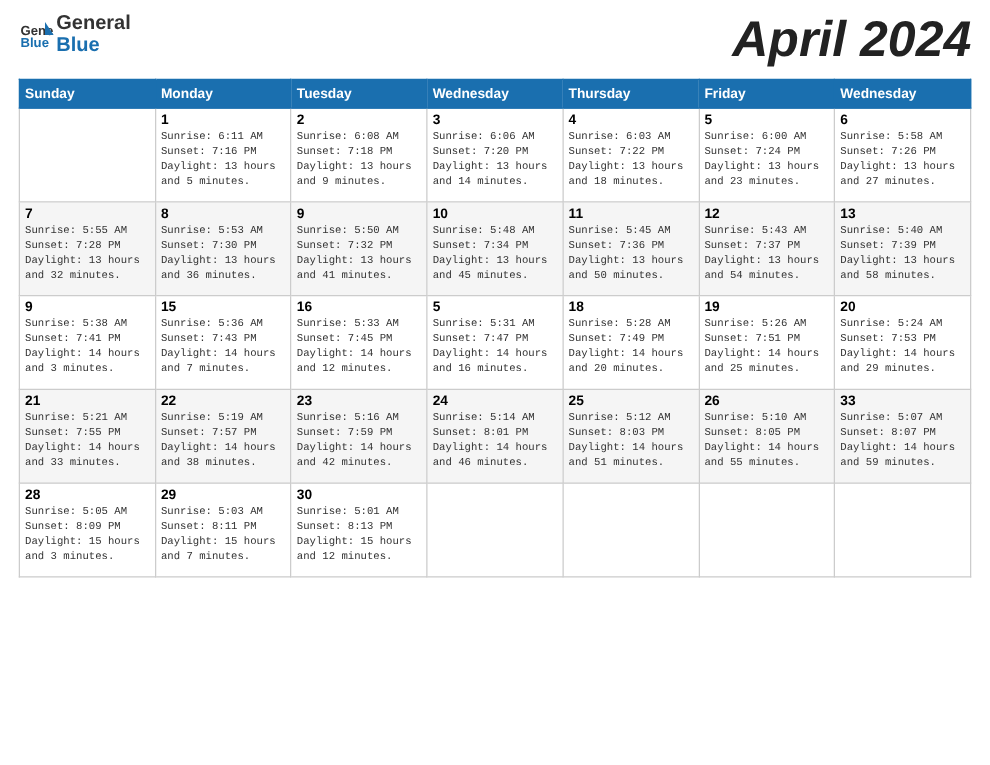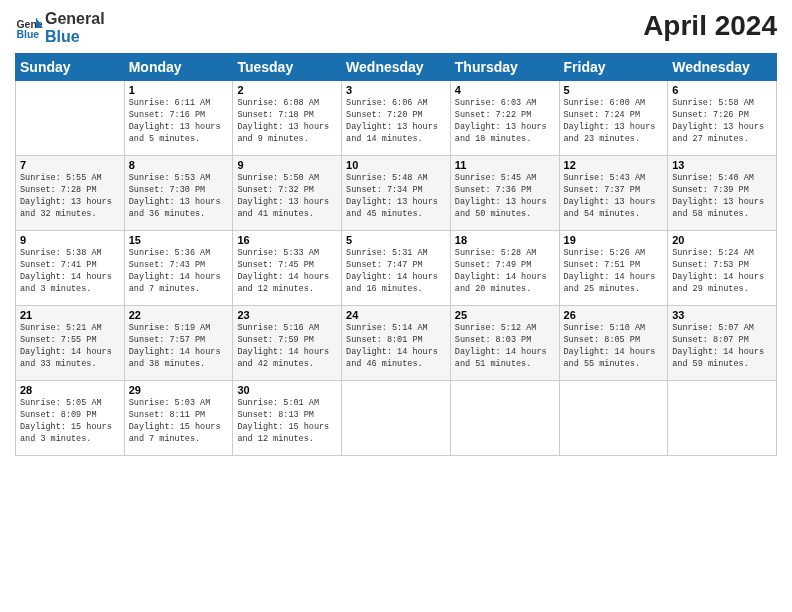--- a/index.html
+++ b/index.html
@@ -26,39 +26,40 @@
       gap: 2px;
     }
     .logo-icon {
       width: 28px;
       height: 28px;
     }
     .title-block {
       text-align: right;
     }
     .title-block .month-year {
-      font-size: 28px;
+      font-size: 40px;
       font-weight: bold;
       color: #222;
+      font-style: italic;
     }
     .title-block .location {
       font-size: 16px;
       color: #444;
     }
     table {
       width: 100%;
       border-collapse: collapse;
       font-size: 9.5px;
     }
     thead tr th {
       background-color: #1a6faf;
       color: #fff;
       text-align: left;
       padding: 5px 4px;
-      font-size: 14px;
+      font-size: 11px;
       border: 1px solid #1a6faf;
     }
     tbody tr td {
       border: 1px solid #ccc;
       vertical-align: top;
       padding: 3px 4px;
       width: calc(100% / 7);
       height: 75px;
     }
     tbody tr td .day-num {

